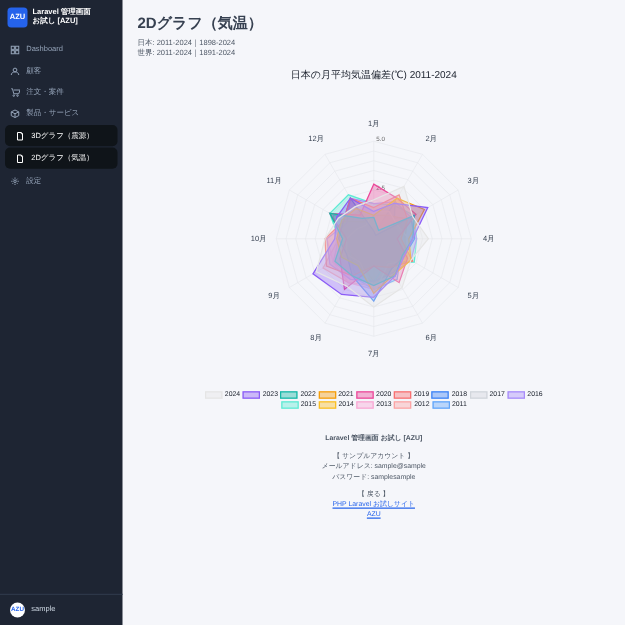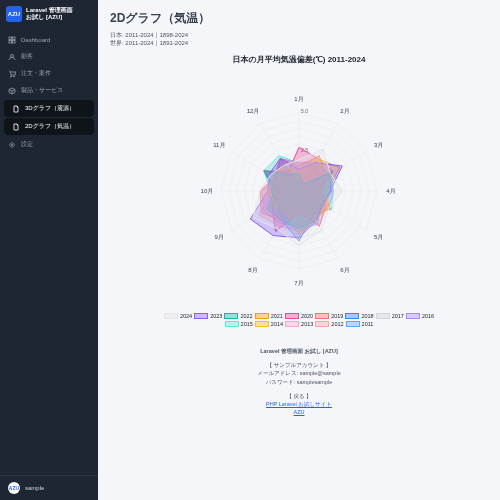--- a/index.html
+++ b/index.html
@@ -11,21 +11,21 @@
 .nav{padding:4px 0;flex:1}
 .nav-item{display:flex;align-items:center;gap:5px;padding:4px 8px;font-size:6px;cursor:pointer;color:#94a3b8}
 .nav-item.active{background:#0f1419;color:#fff;border-radius:4px;margin:1px 4px}
 .nav-icon{width:8px;height:8px;flex-shrink:0}
 .user{display:flex;align-items:center;gap:5px;padding:6px 8px;border-top:1px solid #2d3748;font-size:6px}
 .avatar{width:12px;height:12px;border-radius:50%;background:#fff;color:#2563eb;display:flex;align-items:center;justify-content:center;font-size:5px;font-weight:700}
 .main{flex:1;padding:10px 12px;overflow-y:auto}
 .title{font-size:12px;font-weight:700;margin-bottom:4px;color:#374151}
 .meta{font-size:6px;color:#4b5563;line-height:1.4;margin-bottom:6px}
 .chart-area{text-align:center}
-.chart-title{font-size:8px;font-weight:700;margin:4px 0}
+.chart-title{font-size:8px;font-weight:400;margin:4px 0}
 .radar-wrap{position:relative;width:240px;height:240px;margin:0 auto}
 .legend{display:flex;flex-wrap:wrap;justify-content:center;gap:2px;margin:4px auto;max-width:280px;font-size:5.5px}
 .leg-item{display:flex;align-items:center;gap:2px}
 .swatch{width:14px;height:6px;border:1px solid #ccc}
 .footer{text-align:center;font-size:5.5px;color:#4b5563;margin-top:20px;line-height:1.5}
 .footer a{color:#2563eb;text-decoration:underline}
 .footer-title{font-weight:700;margin-bottom:4px}
 .sect{margin-top:6px}
 </style>
 </head>

